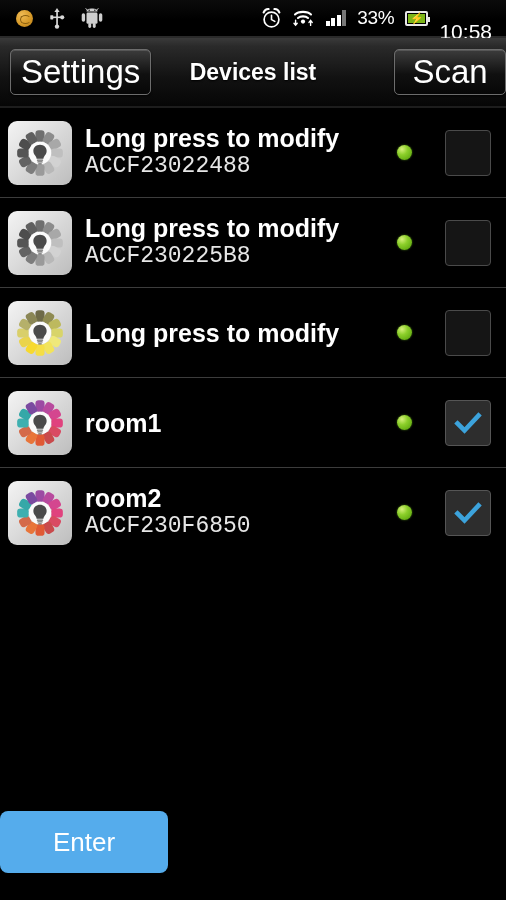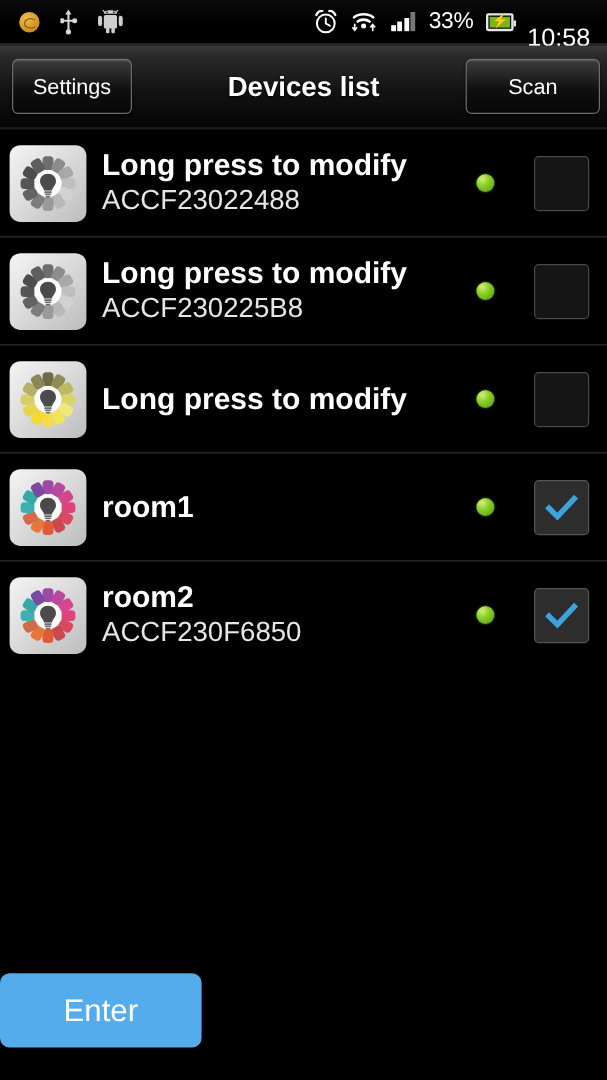--- a/index.html
+++ b/index.html
@@ -74,28 +74,28 @@
     color:#fff; font-size:23px; font-weight:bold;
     text-shadow:0 1px 2px #000;
     pointer-events:none;
   }
   .ab-btn{
     position:relative; z-index:2;
     height:46px;
     border:1px solid #6d6d6d;
     border-radius:5px;
     background:linear-gradient(to bottom,#3c3c3c 0%,#2b2b2b 22%,#101010 55%,#070707 100%);
-    color:#fff; font-size:18px;
+    color:#fff; font-size:33px;
     display:flex; align-items:center; justify-content:center;
     box-shadow:inset 0 1px 0 rgba(255,255,255,0.14), 0 1px 2px rgba(0,0,0,0.8);
     cursor:pointer;
-    padding:0 0;
+    padding:0 10px;
   }
   .ab-btn.left{ margin-left:10px; min-width:100px; }
-  .ab-btn.right{ margin-left:auto; margin-right:6px; min-width:112px; }
+  .ab-btn.right{ margin-left:auto; margin-right:0; min-width:112px; }
 
   
   .list{ width:506px; background:#000; }
   .row{
     position:relative;
     height:90px; width:506px;
     display:flex; align-items:center;
     border-bottom:1px solid #3c3c3c;
     background:#000;
     cursor:pointer;
@@ -112,21 +112,21 @@
   .row-text{
     margin-left:13px; flex:1 1 auto; min-width:0;
     display:flex; flex-direction:column; justify-content:center;
   }
   .row-name{
     color:#fff; font-size:25px; font-weight:bold;
     line-height:1.12; white-space:nowrap; overflow:hidden;
   }
   .row-mac{
     color:#e6e6e6; font-size:23px; line-height:1.18;
-    white-space:nowrap; overflow:hidden; margin-top:1px;
+    white-space:nowrap; overflow:hidden; margin-top:1px;font-family:Liberation Mono, monospace;
   }
   .row-dot{
     flex:0 0 auto; width:15px; height:15px; border-radius:50%;
     margin-right:33px;
     background:radial-gradient(circle at 33% 28%, #d6f07a 0%, #8ccf2a 38%, #4f9b06 100%);
     box-shadow:0 0 2px rgba(120,200,40,0.6);
   }
   .row-check{
     flex:0 0 auto; width:46px; height:46px; margin-right:15px;
     border-radius:4px;

